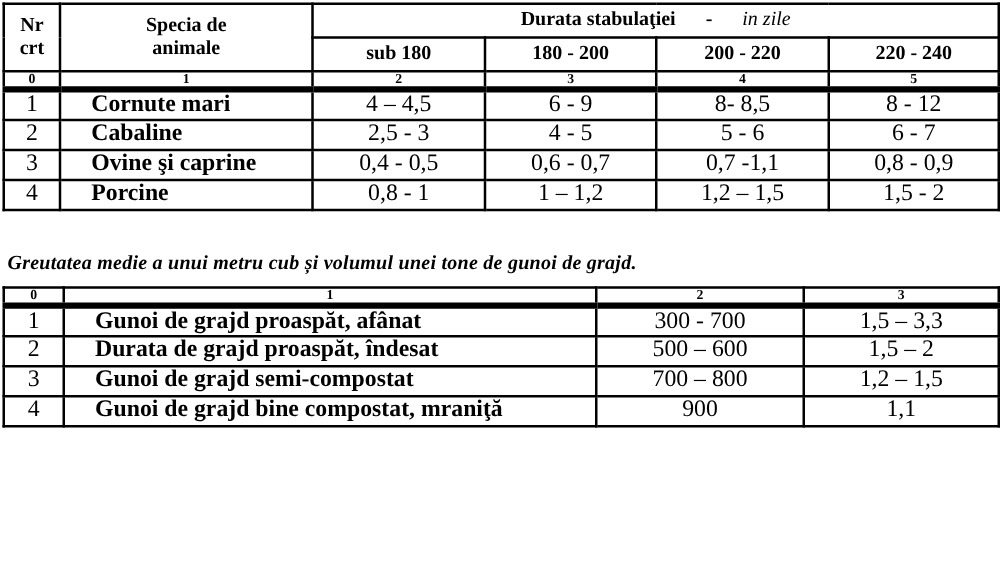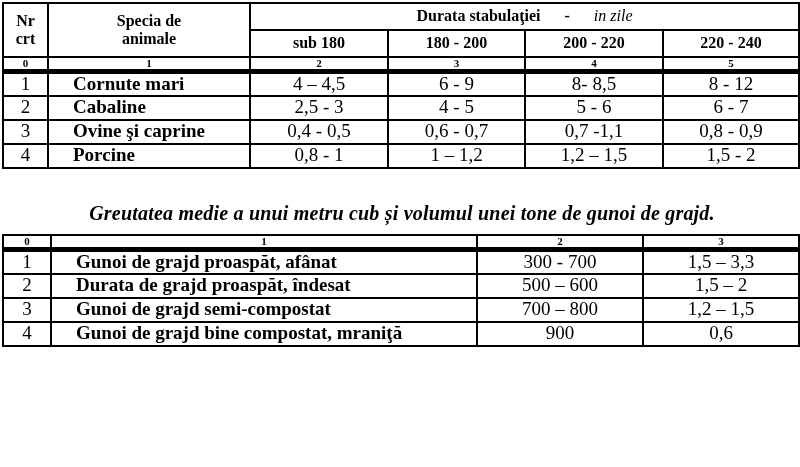--- a/index.html
+++ b/index.html
@@ -37,27 +37,26 @@
     font-size: 11px; font-weight: bold;
     height: 14px; line-height: 1;
     border-bottom: 5px solid #000;
     padding: 0;
   }
   .brow td { font-size: 19px; height: 24px; line-height: 1.1; }
   .name-cell { text-align: left; font-weight: bold; padding-left: 24px; }
 
   
   .doc-title {
-    font-size: 20px;
+    font-size: 16px;
     font-weight: bold;
     font-style: italic;
     margin: 33px 0 9px 4px;
     white-space: nowrap;
     letter-spacing: 0.2px;
-    text-align: center;
   }
 
   
   .t2 .hrow td { font-weight: bold; font-size: 20px; line-height: 1.2; height: 78px; }
   .t2 .unit-line { font-style: italic; font-weight: normal; font-size: 19px; display: block; }
 </style>
 </head>
 <body>
 
 <div class="page">
@@ -159,18 +158,18 @@
       <tr class="brow">
         <td>3</td>
         <td class="name-cell">Gunoi de grajd semi-compostat</td>
         <td>700 – 800</td>
         <td>1,2 – 1,5</td>
       </tr>
       <tr class="brow">
         <td>4</td>
         <td class="name-cell">Gunoi de grajd bine compostat,  mraniţă</td>
         <td>900</td>
-        <td>0,6</td>
+        <td>1,1</td>
       </tr>
     </tbody>
   </table>
 
 </div>
 
 </body></html>

